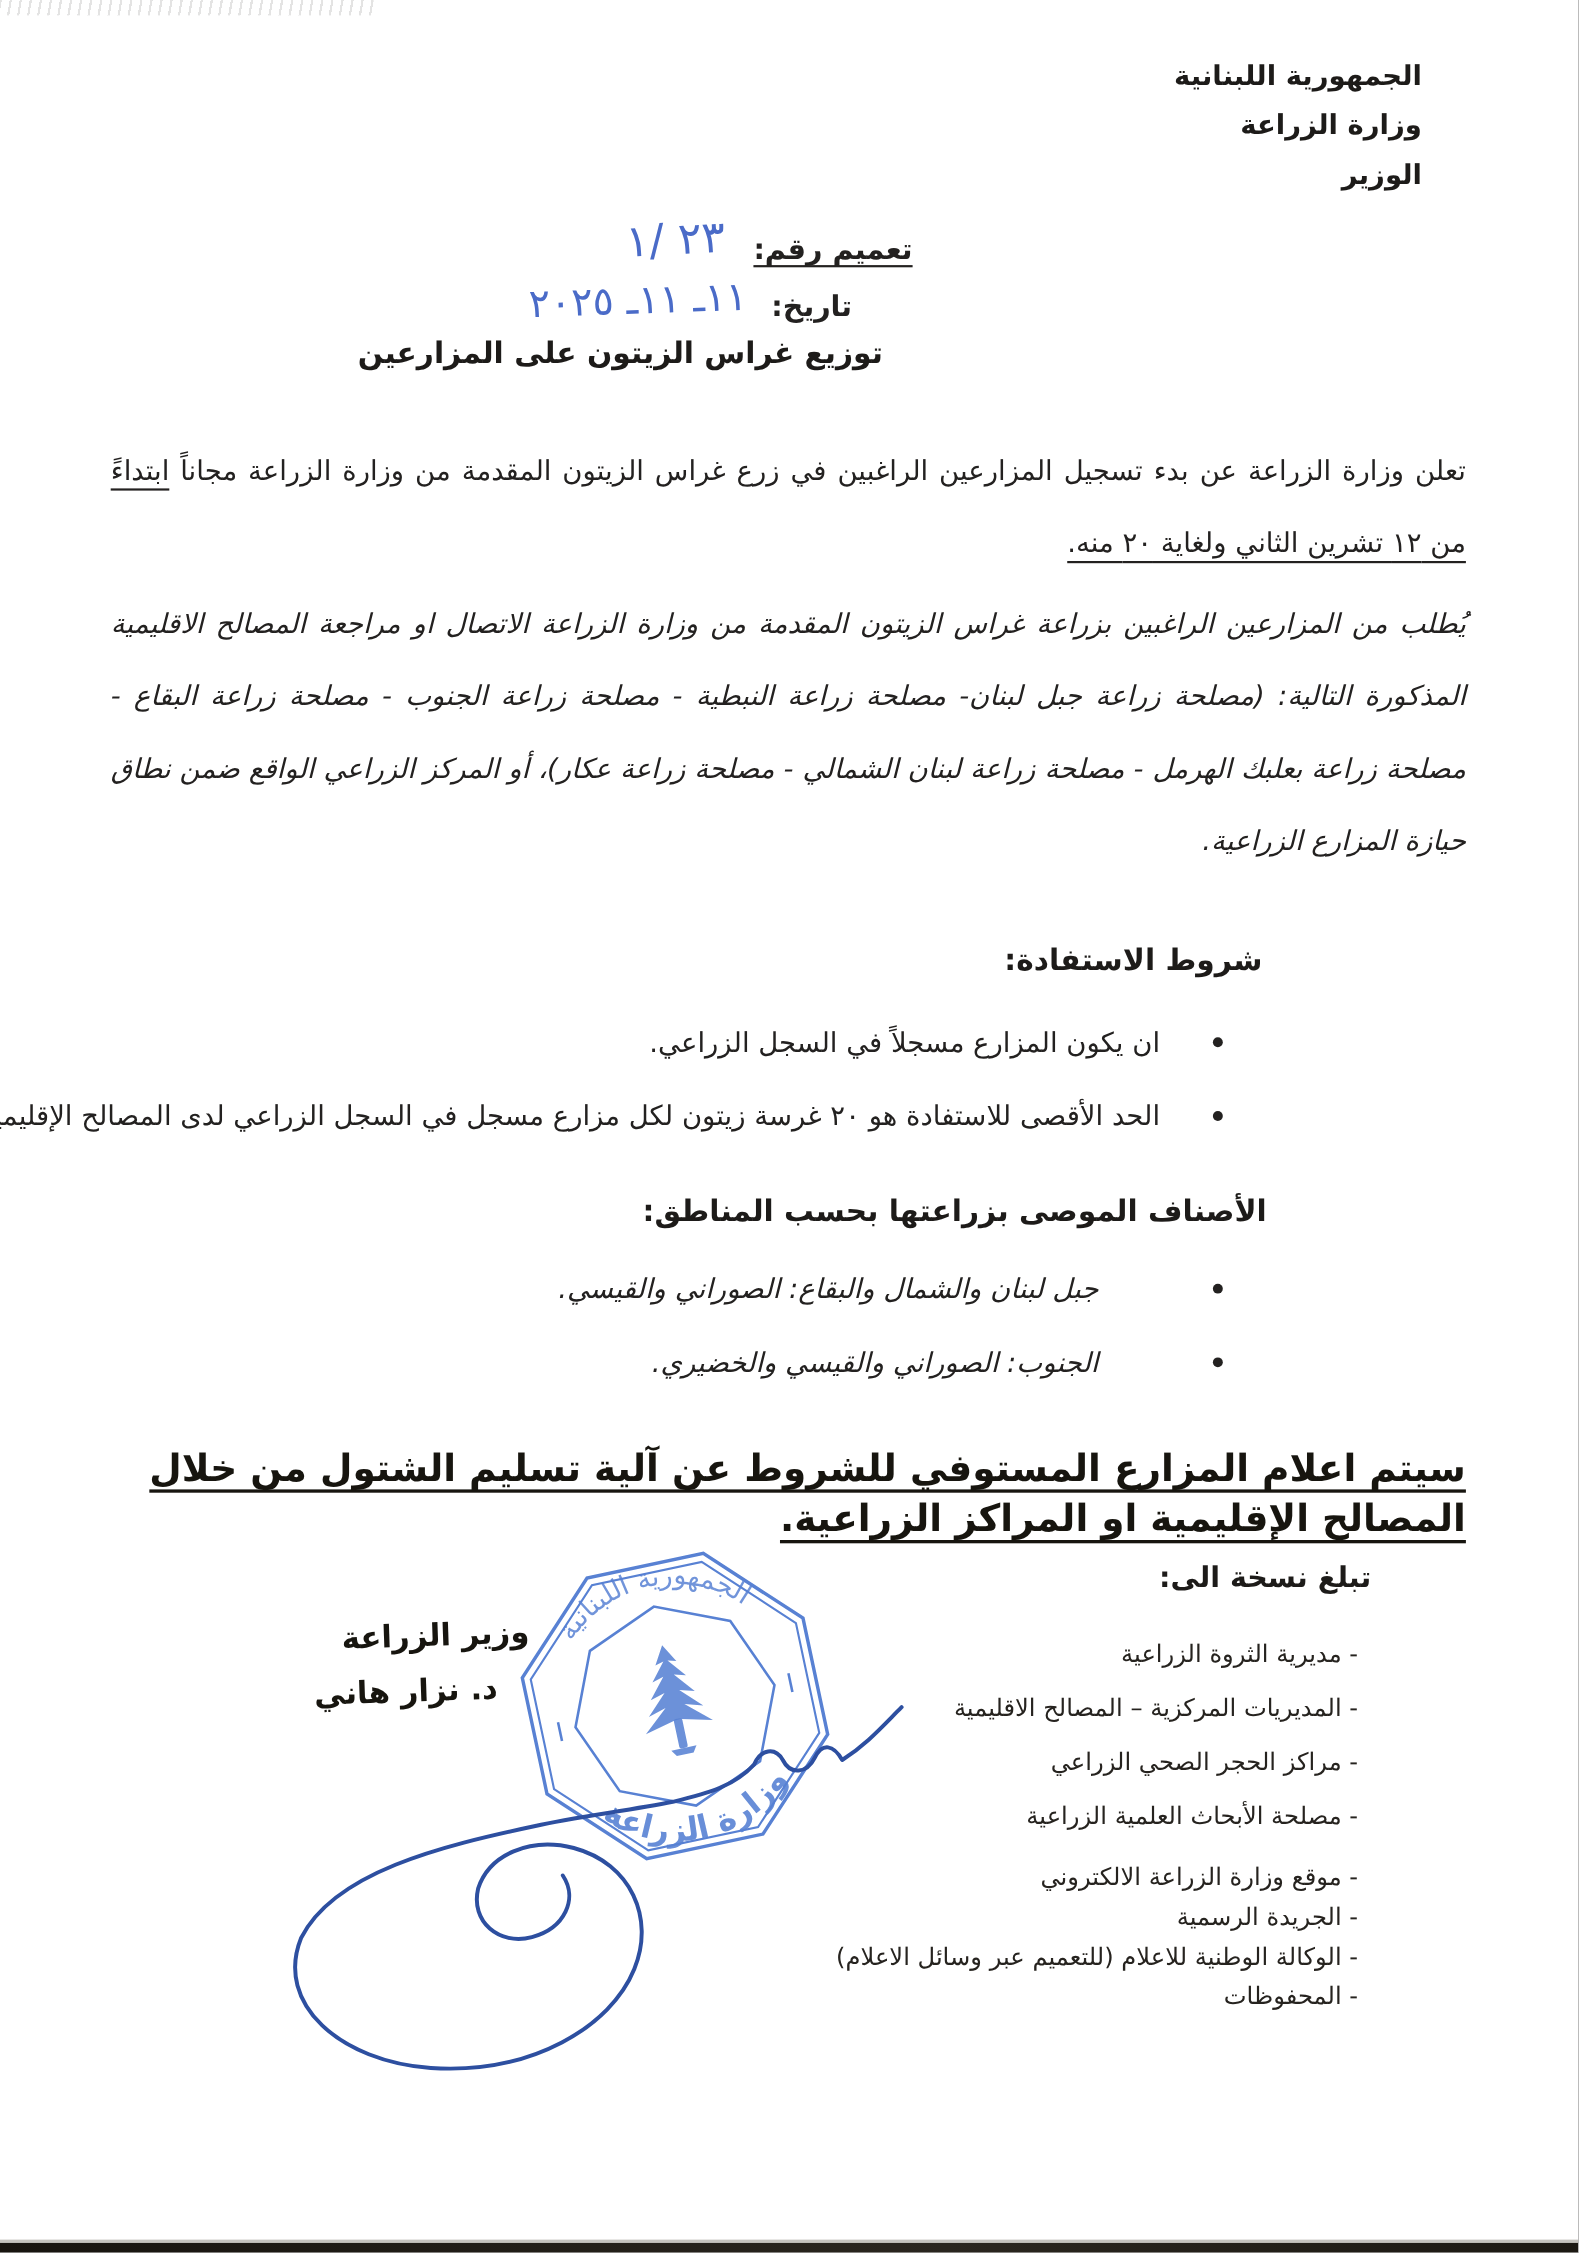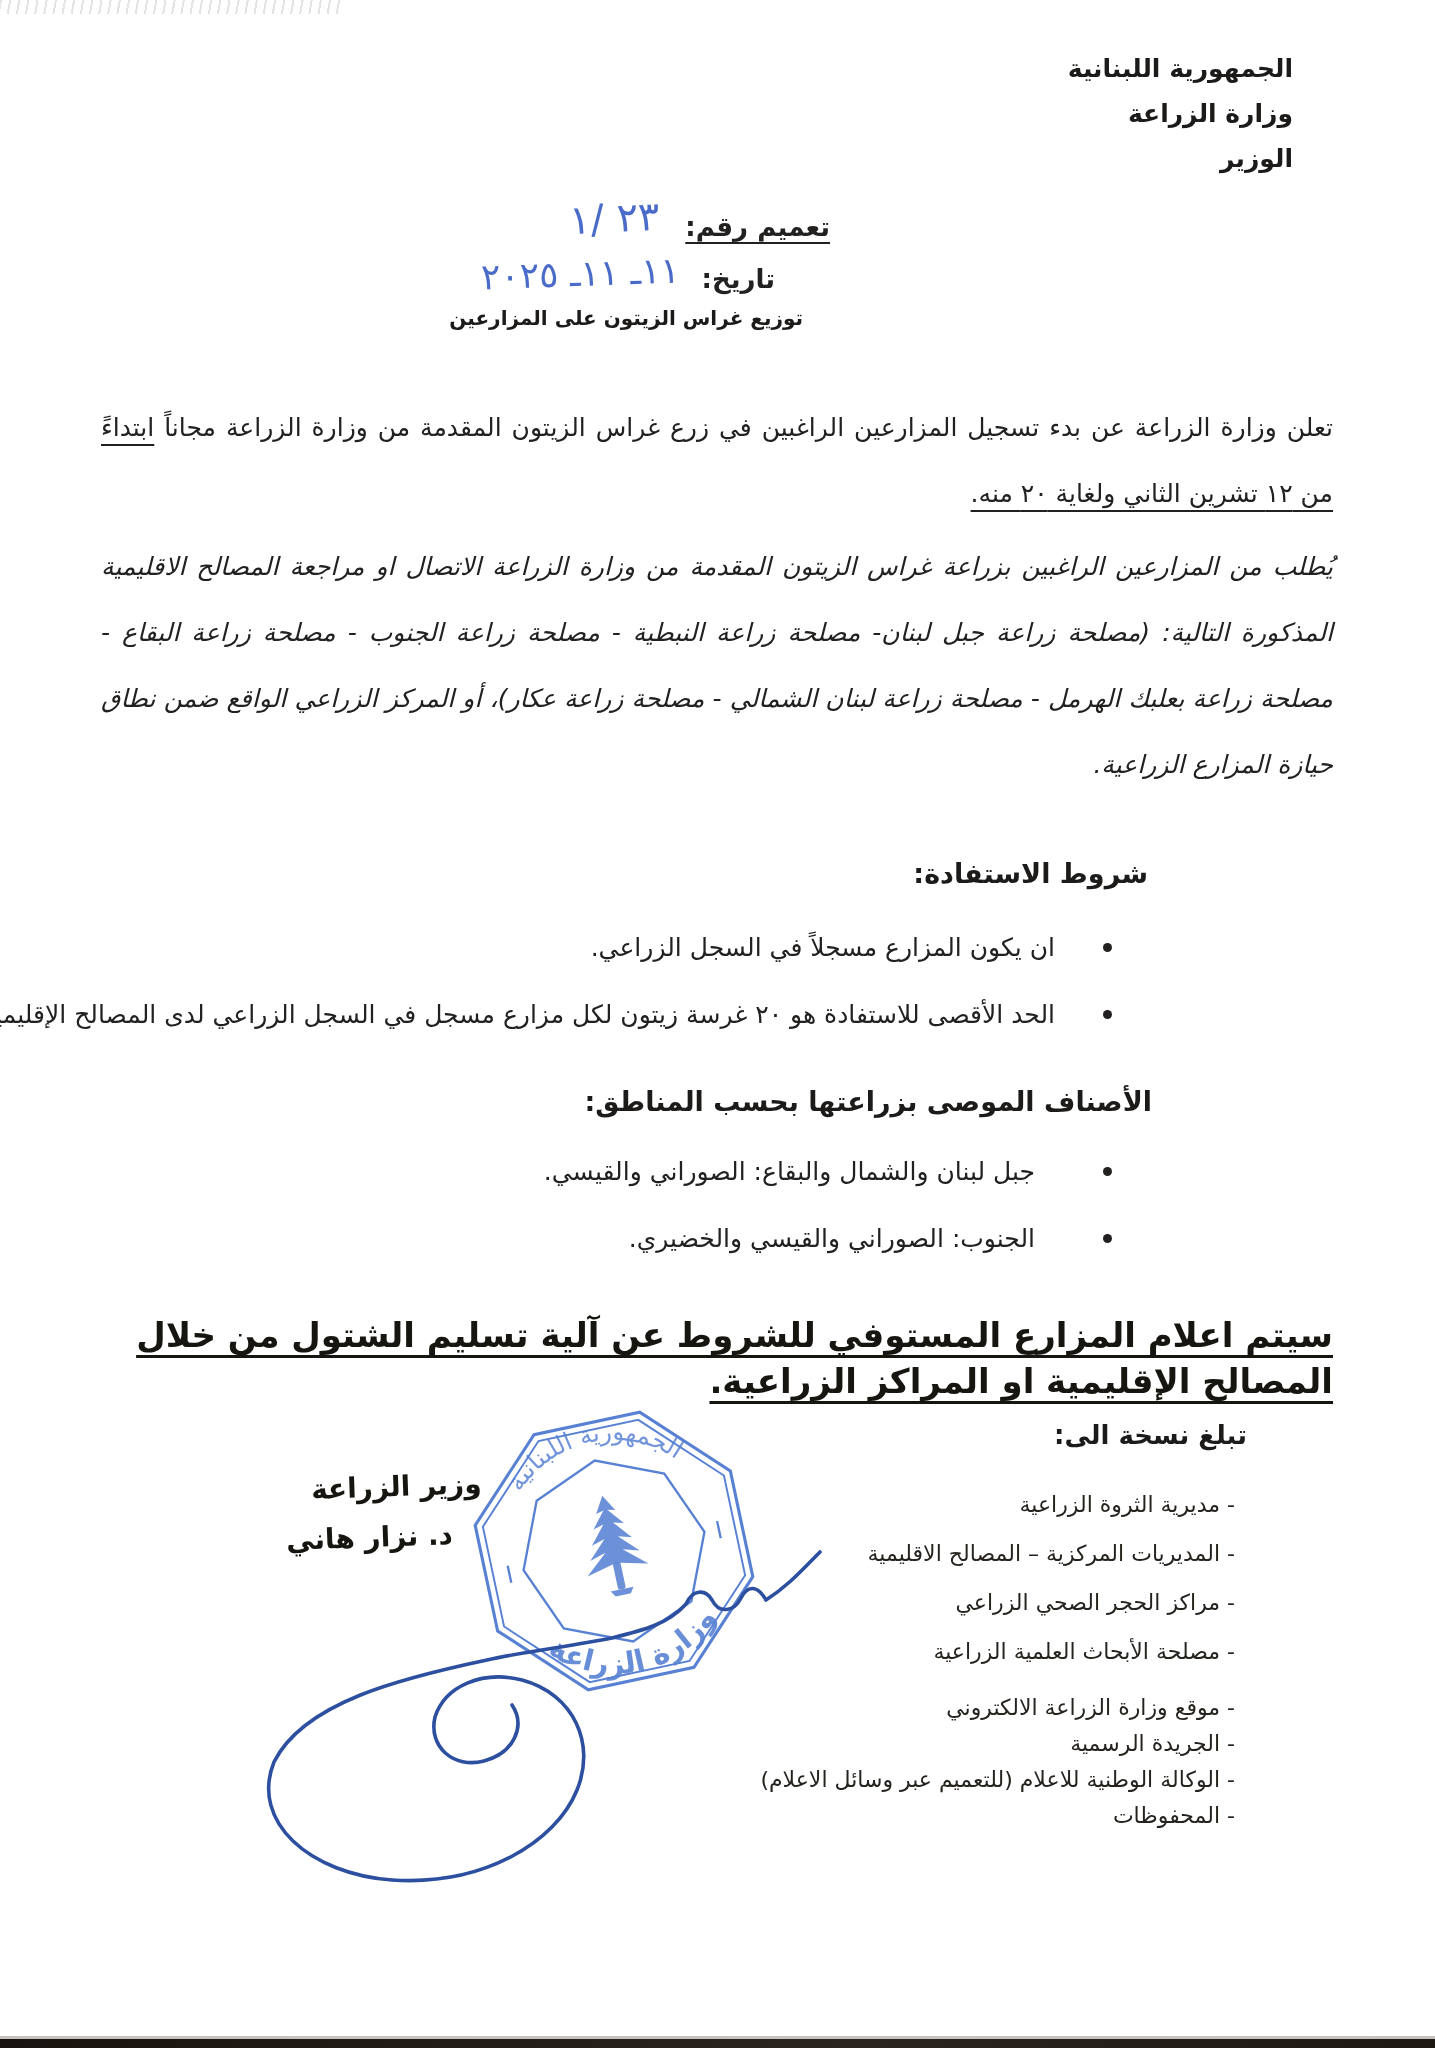--- a/index.html
+++ b/index.html
@@ -31,21 +31,21 @@
     letter-spacing:3px;
     display:inline-block;
     transform:rotate(-3deg);
     font-weight:normal;
   }
   .row-number .hand{position:relative; top:-4px; margin-right:26px;}
   .row-date{top:255px; right:660px; font-size:26px; font-weight:bold;}
   .row-date .hand{font-size:36px; position:relative; top:-2px; margin-right:22px; transform:rotate(-2deg);}
   .doc-title{
     position:absolute; top:306px; right:632px;
-    font-size:20px; font-weight:bold; white-space:nowrap; color:#1d1b19;
+    font-size:27px; font-weight:bold; white-space:nowrap; color:#1d1b19;
   }
   
   .para{
     position:absolute; right:102px; width:1232px;
     font-size:25px; line-height:66px;
     text-align:justify;
   }
   .p1{top:395px;}
   .p2{top:534px;font-style:italic;}
   .para u{text-underline-offset:8px;}
@@ -57,21 +57,21 @@
   .h-varieties{top:1086px; right:283px;}
   
   .blist{position:absolute; right:323px; list-style:none; margin:0; padding:0;}
   .blist-conditions{top:928px;}
   .blist-varieties{top:1152px;}
   .blist li{
     display:flex; align-items:flex-start; gap:48px;
     font-size:25px; line-height:40px; margin-bottom:27px;
     white-space:nowrap;
   }
-  .blist-varieties li{gap:68px;}
+  .blist-varieties li{gap:104px;font-style:italic;}
   .dot{
     flex:none; width:9px; height:9px; border-radius:50%;
     background:#232120; margin-top:15px;
   }
   
   .notice{
     position:absolute; top:1312px; right:102px; width:1232px;
     font-size:34px; font-weight:bold; line-height:46px;
     text-decoration:underline; text-underline-offset:8px;
     color:#17150f;

